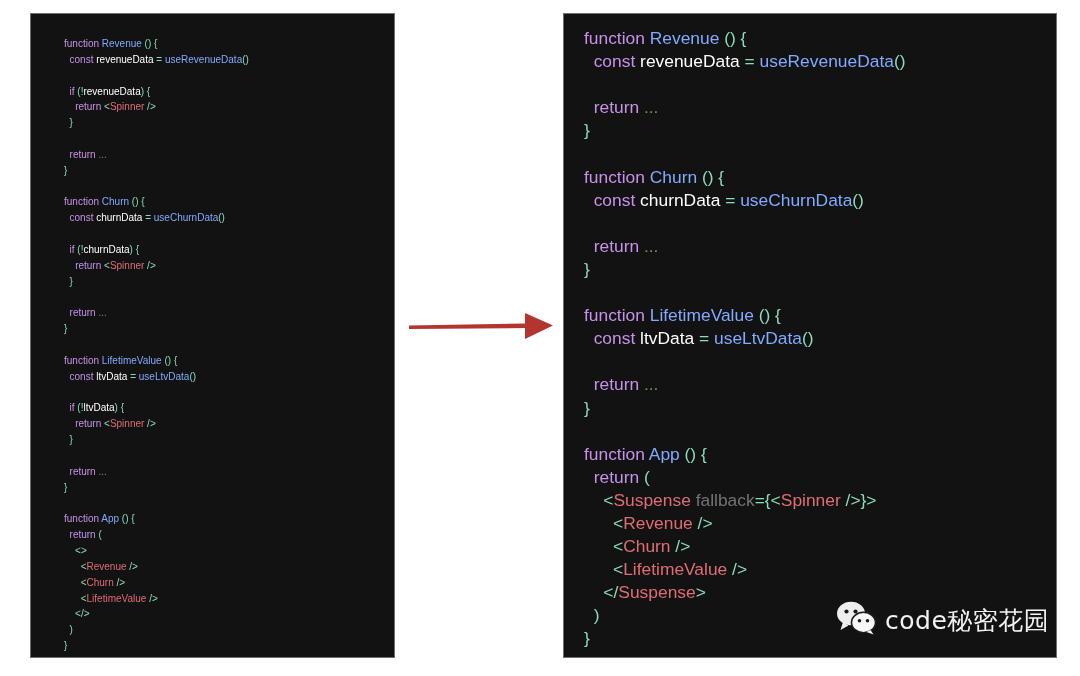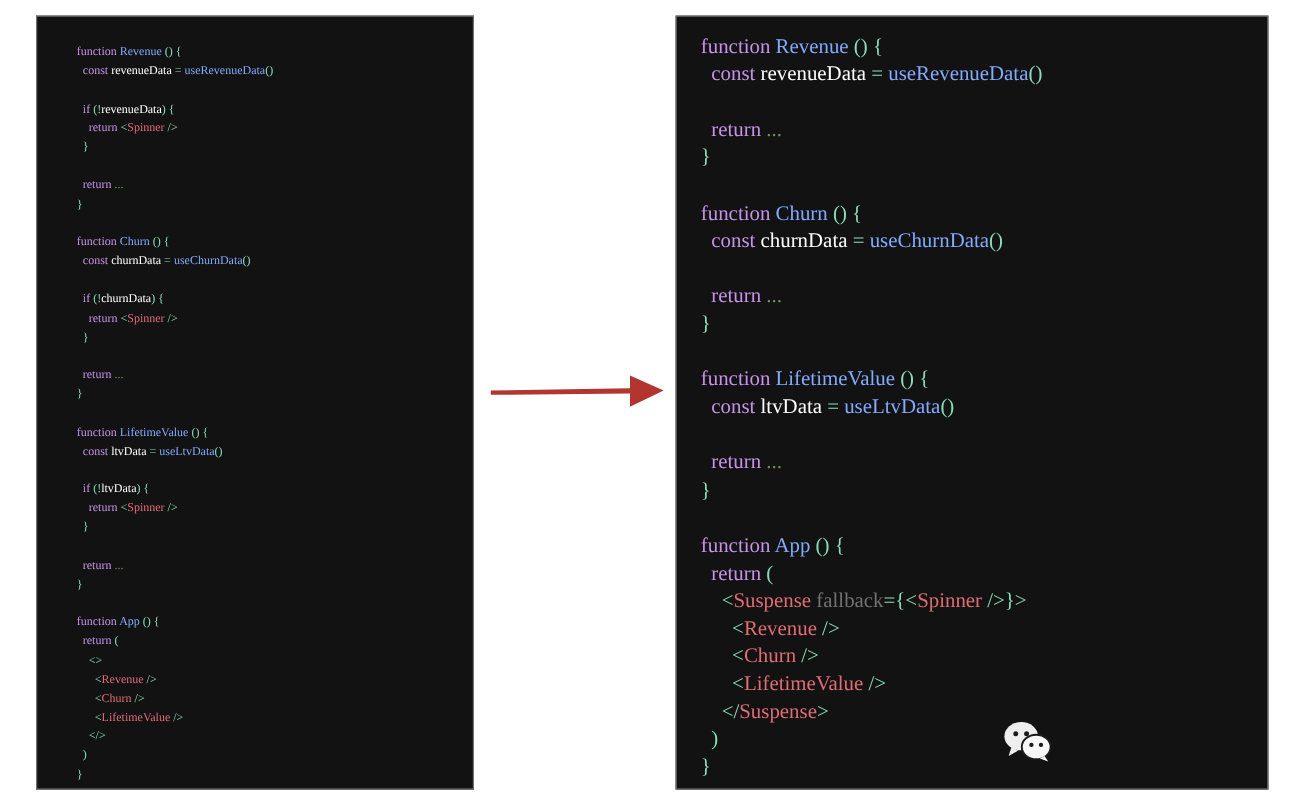--- a/index.html
+++ b/index.html
@@ -15,21 +15,21 @@
     font-family: "Liberation Sans", sans-serif;
   }
 
   
   .code-panel {
     position: absolute;
     background: #121212;
     box-sizing: border-box;
     overflow: hidden;
     white-space: pre;
-    font-family: Liberation Serif, serif;
+    font-family: Liberation Sans, sans-serif;
   }
 
   #panel-before {
     left: 30px;
     top: 13px;
     width: 365px;
     height: 645px;
     padding: 22px 0 0 33px;
     font-size: 10px;
     line-height: 15.85px;
@@ -106,13 +106,14 @@
       <ellipse cx="15" cy="12.5" rx="14" ry="11.8" fill="#eeeeee"></ellipse>
       <path d="M7 21 L4.5 29 L12.5 24.5 Z" fill="#eeeeee"></path>
       <circle cx="10.5" cy="10.5" r="2.1" fill="#1b1b1b"></circle>
       <circle cx="19.5" cy="10.5" r="2.1" fill="#1b1b1b"></circle>
       <ellipse cx="27.5" cy="21.5" rx="12" ry="10.2" fill="#f7f7f7" stroke="#1b1b1b" stroke-width="1.6"></ellipse>
       <path d="M34.5 29 L37.5 33.5 L30.5 31 Z" fill="#f7f7f7"></path>
       <circle cx="23.5" cy="19.8" r="1.8" fill="#1b1b1b"></circle>
       <circle cx="31.5" cy="19.8" r="1.8" fill="#1b1b1b"></circle>
     </svg>
   </span>
+  <span class="wm-text">code秘密花园</span>
 </div>
 
 </body></html>

